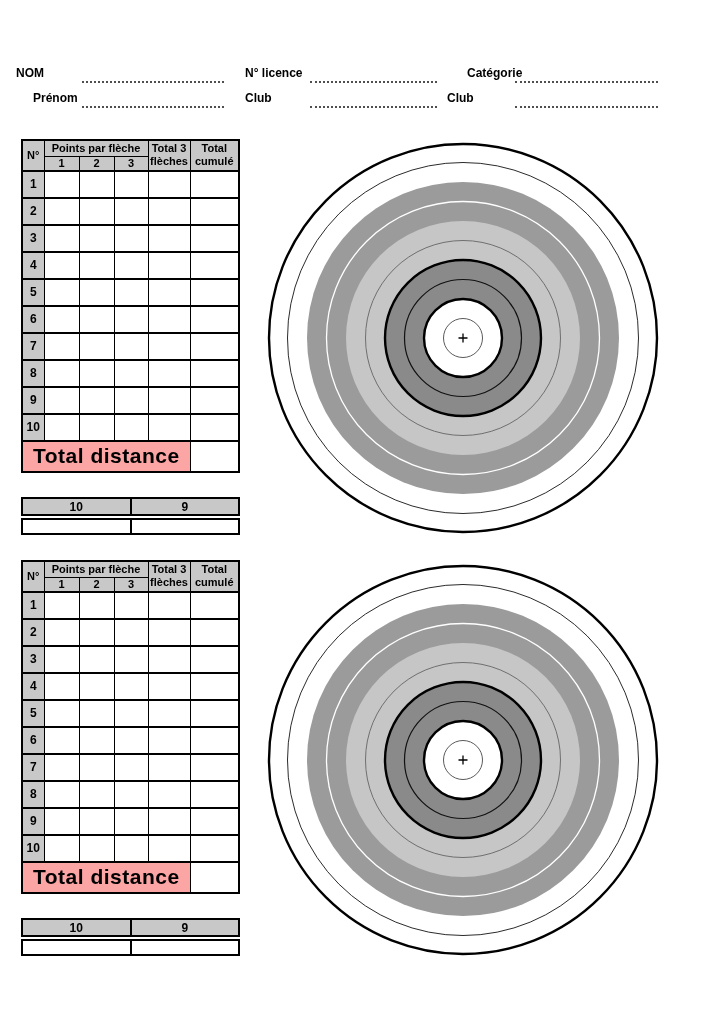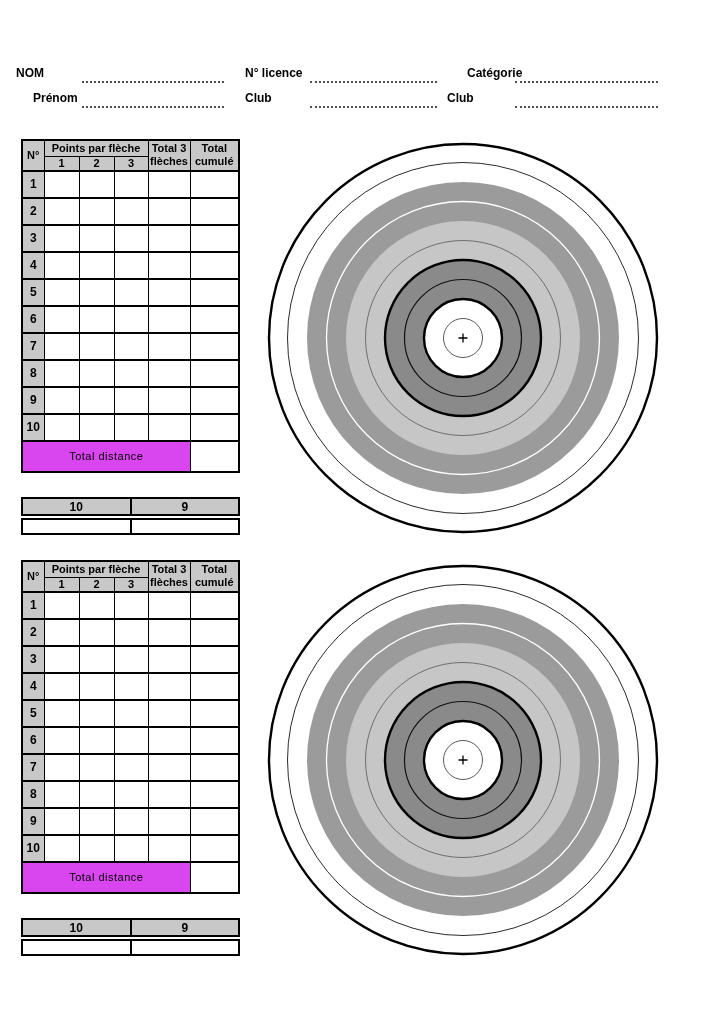--- a/index.html
+++ b/index.html
@@ -21,21 +21,21 @@
     border:1px solid #000;border-top-width:2px;padding:0;margin:0;
     text-align:center;vertical-align:middle;overflow:hidden;
   }
   table.score tr.h2 th{border-top-width:1px;}
   table.score .hcell{background:#c8c8c8;font-size:11px;font-weight:bold;line-height:1.2;}
   tr.h1{height:16px;} tr.h2{height:13px;}
   tr.r{height:27px;}
   td.num{background:#c8c8c8;font-size:12px;font-weight:bold;}
   td.score-cell{background:#ffffff;}
   tr.tdr{height:31px;}
-  td.tdist{background:#d946ef;font-size:11px;font-weight:normal;letter-spacing:0.5px;}
+  td.tdist{background:#fca5a5;font-size:21px;font-weight:bold;letter-spacing:0.5px;}
   td.tdist-blank{background:#ffffff;}
 
   
   .brow{
     position:absolute;left:21px;width:219px;display:flex;
     border:2px solid #000;box-sizing:border-box;
   }
   .brow .bc{
     flex:1;display:flex;align-items:center;justify-content:center;
     font-size:12px;font-weight:bold;

